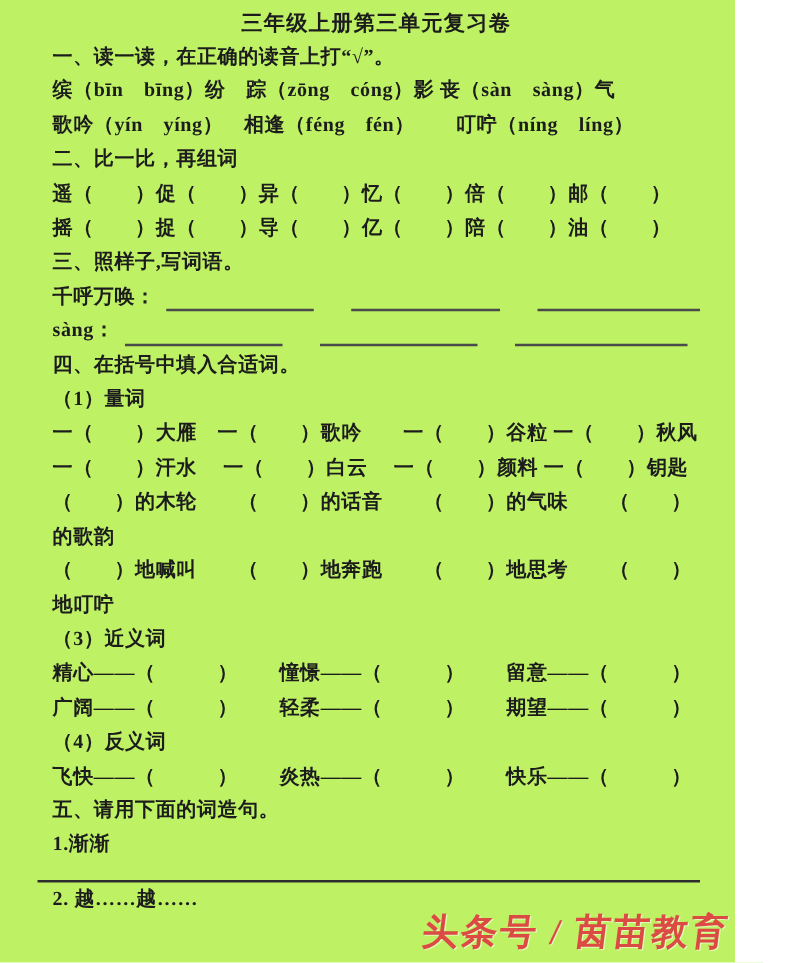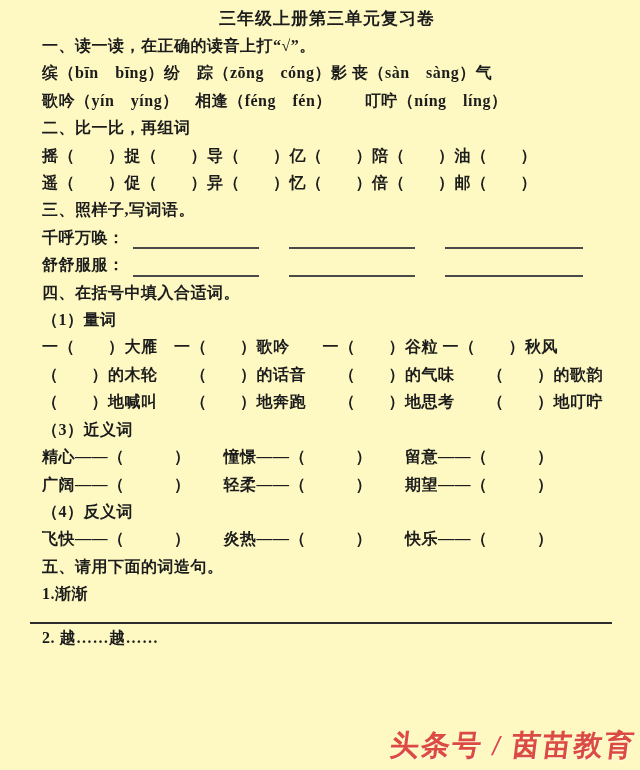--- a/index.html
+++ b/index.html
@@ -1,21 +1,21 @@
 <!DOCTYPE html>
 <html><head>
 <meta charset="utf-8">
 <style>
   * { margin: 0; padding: 0; box-sizing: border-box; }
   html, body { background: #ffffff; }
   .page {
     position: relative;
-    width: 640px;
+    width: 588px;
     height: 770px;
-    background: #fef9c3;
+    background: #bef264;
     font-family: "Liberation Serif", "DejaVu Serif", serif;
     font-weight: 700;
     color: #1c1c1c;
     overflow: hidden;
     padding: 6px 28px 0 42px;
   }
   .title {
     text-align: center;
     font-size: 17px;
     line-height: 26px;
@@ -71,42 +71,43 @@
 
 <div class="page">
 
   <div class="title">三年级上册第三单元复习卷</div>
 
   <div class="line">一、读一读，在正确的读音上打“√”。</div>
   <div class="line">缤（bīn　bīng）纷　踪（zōng　cóng）影 丧（sàn　sàng）气</div>
   <div class="line">歌吟（yín　yíng）　相逢（féng　fén）　　叮咛（níng　líng）</div>
 
   <div class="line">二、比一比，再组词</div>
+  <div class="line">遥（　　）促（　　）异（　　）忆（　　）倍（　　）邮（　　）</div>
   <div class="line">摇（　　）捉（　　）导（　　）亿（　　）陪（　　）油（　　）</div>
-  <div class="line">遥（　　）促（　　）异（　　）忆（　　）倍（　　）邮（　　）</div>
 
   <div class="line">三、照样子,写词语。</div>
 
   <div class="blank-row">
     <span class="label">千呼万唤：</span>
     <span class="answer-blank"></span>
     <span class="answer-blank"></span>
     <span class="answer-blank"></span>
   </div>
   <div class="blank-row">
-    <span class="label">舒舒服服：</span>
+    <span class="label">sàng：</span>
     <span class="answer-blank"></span>
     <span class="answer-blank"></span>
     <span class="answer-blank"></span>
   </div>
 
   <div class="line">四、在括号中填入合适词。</div>
 
   <div class="line">（1）量词</div>
   <div class="line">一（　　）大雁　一（　　）歌吟　　一（　　）谷粒 一（　　）秋风</div>
+  <div class="line">一（　　）汗水　 一（　　）白云　 一（　　）颜料 一（　　）钥匙</div>
 
   <div class="line">（　　）的木轮　　（　　）的话音　　（　　）的气味　　（　　）的歌韵</div>
   <div class="line">（　　）地喊叫　　（　　）地奔跑　　（　　）地思考　　（　　）地叮咛</div>
 
   <div class="line">（3）近义词</div>
   <div class="line">精心——（　　　）　　憧憬——（　　　）　　留意——（　　　）</div>
   <div class="line">广阔——（　　　）　　轻柔——（　　　）　　期望——（　　　）</div>
 
   <div class="line">（4）反义词</div>
   <div class="line">飞快——（　　　）　　炎热——（　　　）　　快乐——（　　　）</div>

